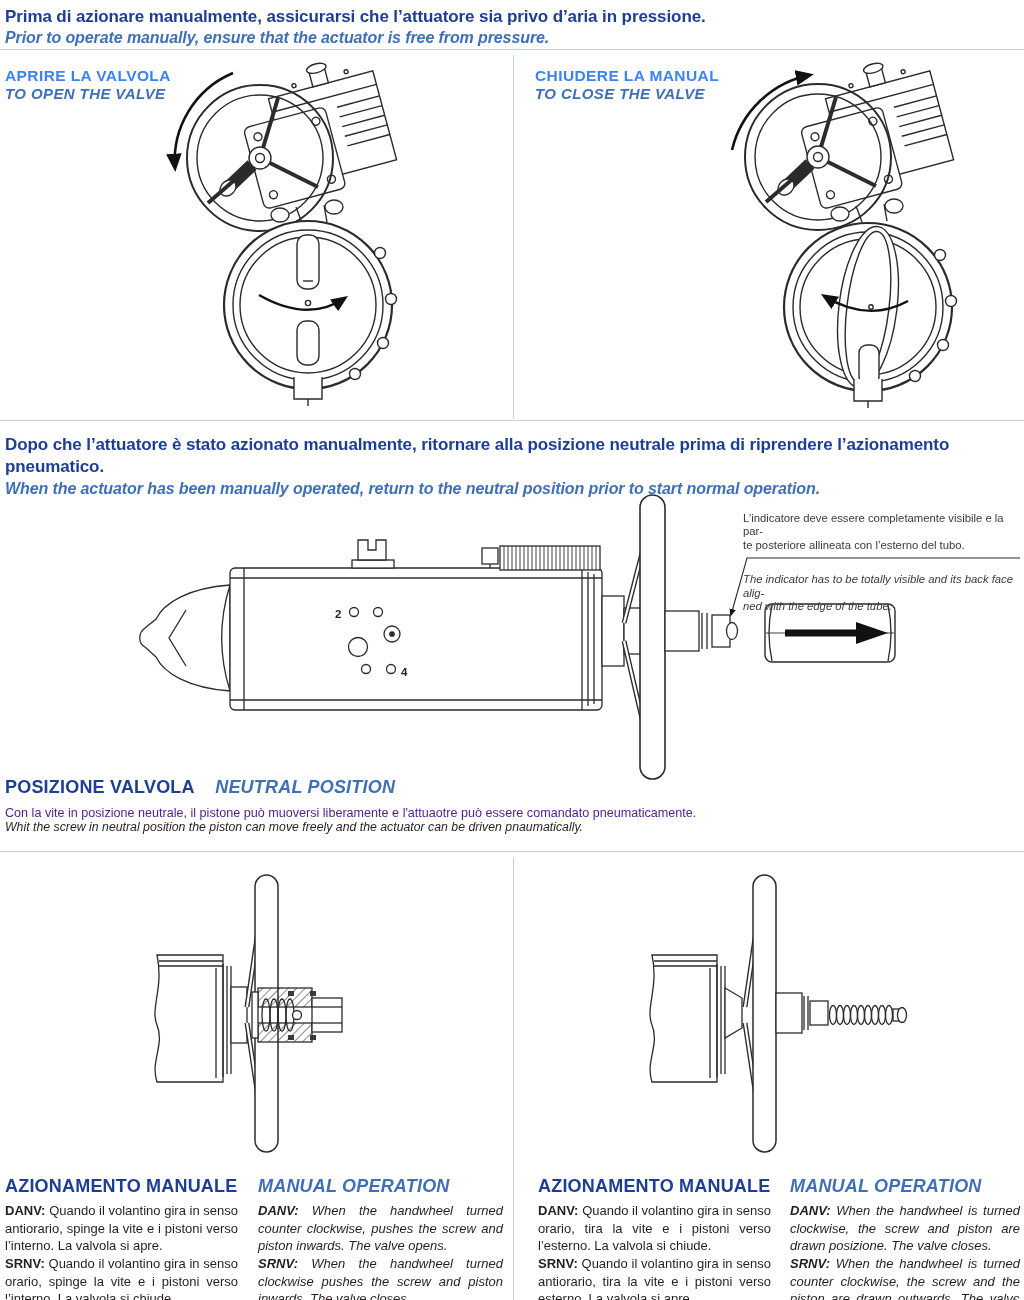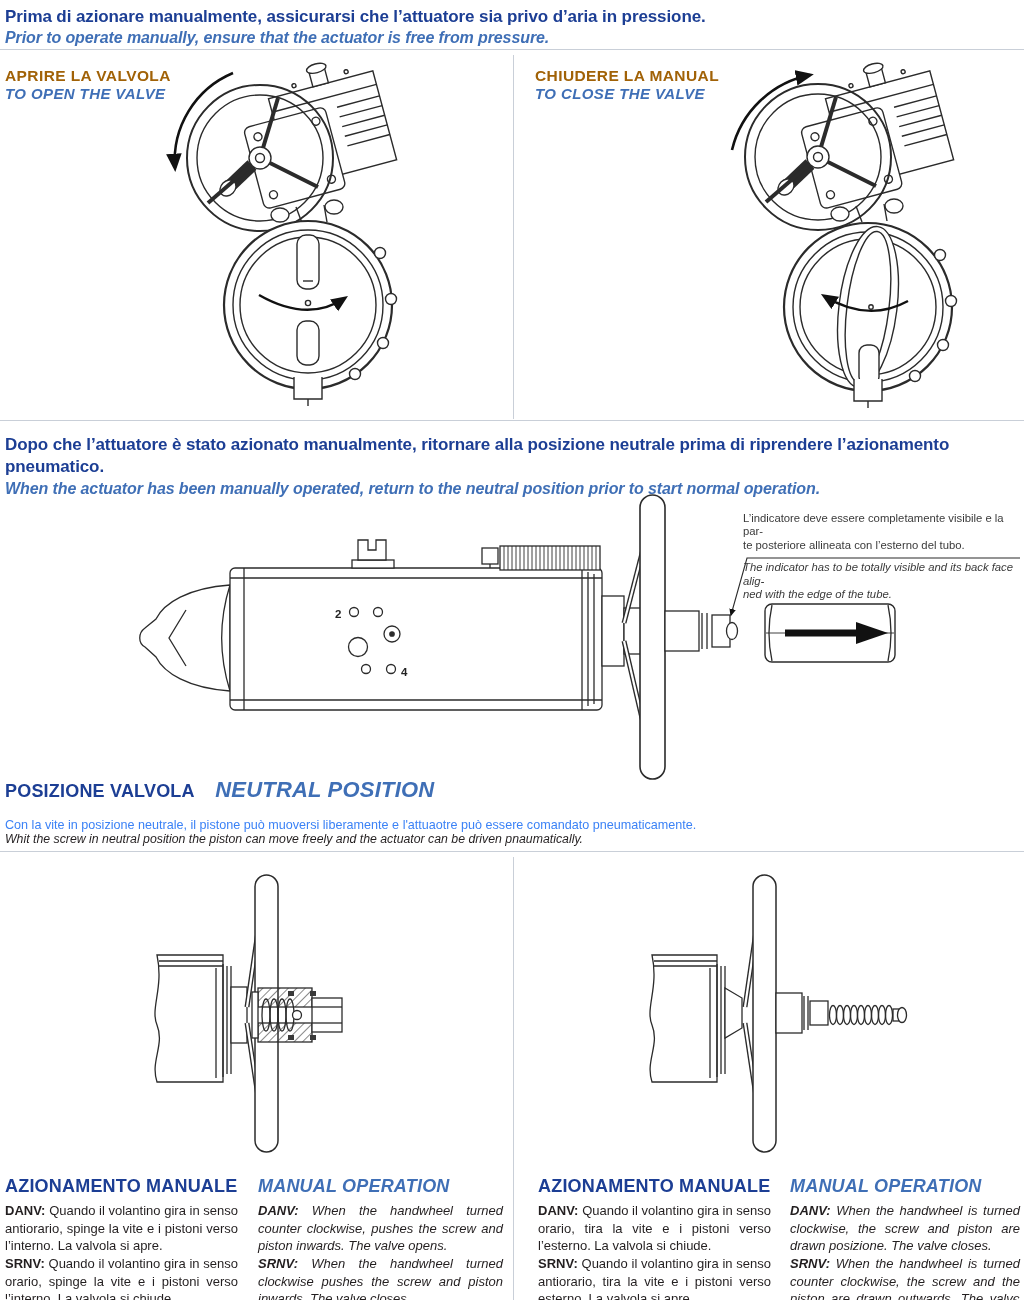--- a/index.html
+++ b/index.html
@@ -3,27 +3,27 @@
 <meta charset="utf-8">
 <style>
   html,body{margin:0;padding:0;background:#fff;}
   .page{position:relative;width:1024px;height:1300px;background:#fff;overflow:hidden;
         font-family:"Liberation Sans",sans-serif;border-radius:11px;}
   .abs{position:absolute;}
   .hr{position:absolute;left:0;width:1024px;height:1px;background:#c9cfd8;}
   .vr{position:absolute;width:1px;background:#c9cfd8;}
   .intro-it{font-size:17px;font-weight:bold;color:#1c3e94;line-height:1.32;letter-spacing:-0.1px;}
   .intro-en{font-size:16px;font-weight:bold;font-style:italic;color:#3f6fb6;line-height:1.3;letter-spacing:-0.1px;}
-  .sec-h-it{font-size:15.5px;font-weight:bold;color:#a16207;letter-spacing:0.4px;line-height:1.25;}
+  .sec-h-it{font-size:15.5px;font-weight:bold;color:#3b82f6;letter-spacing:0.4px;line-height:1.25;}
   .sec-h-en{font-size:15px;font-weight:bold;font-style:italic;color:#3f6fb6;letter-spacing:0.4px;line-height:1.25;}
   .note{font-size:11.3px;color:#3a3a3a;line-height:1.2;white-space:pre-line;}
-  .note .en{font-style:italic;display:block;margin-top:9px;}
+  .note .en{font-style:italic;display:block;margin-top:21px;}
   .neu-title{font-size:18px;font-weight:bold;color:#1c3e94;letter-spacing:0.2px;display:inline-block;}
-  .neu-title-en{font-size:22px;font-weight:bold;font-style:italic;color:#3f6fb6;display:inline-block;margin-left:16px;letter-spacing:0.2px;}
-  .neu-body-it{font-size:12.6px;color:#3b82f6;margin-top:15px;}
+  .neu-title-en{font-size:18px;font-weight:bold;font-style:italic;color:#3f6fb6;display:inline-block;margin-left:16px;letter-spacing:0.2px;}
+  .neu-body-it{font-size:12.6px;color:#4c1d95;margin-top:8px;}
   .neu-body-en{font-size:12.3px;font-style:italic;color:#231f20;}
   .col{color:#231f20;}
   .col-h-it{font-size:18px;font-weight:bold;color:#1c3e94;letter-spacing:0.2px;margin-bottom:5px;}
   .col-h-en{font-size:18px;font-weight:bold;font-style:italic;color:#3f6fb6;letter-spacing:0.2px;margin-bottom:5px;}
   .col p{margin:0;font-size:13px;line-height:1.36;text-align:justify;}
   .col p.en{font-style:italic;}
   .col b{font-weight:bold;margin-top:18px;}
   svg{display:block;}
 </style>
 </head>

